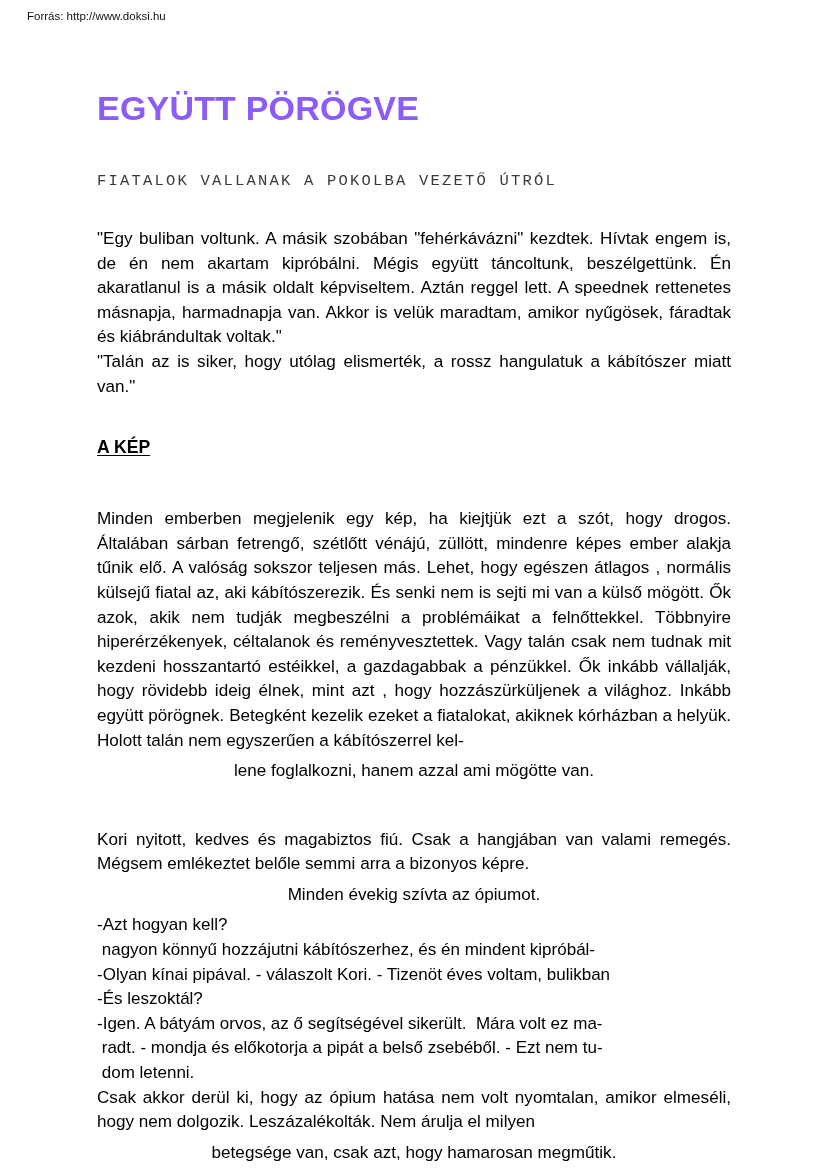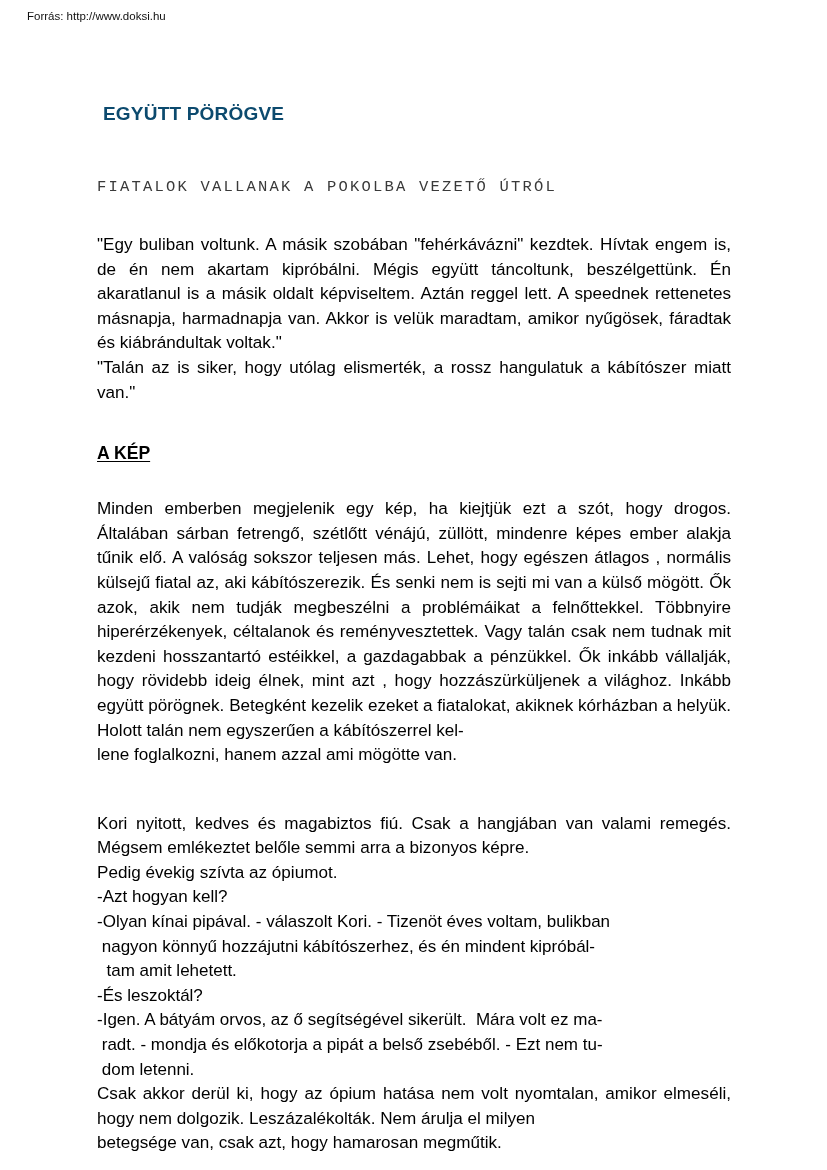--- a/index.html
+++ b/index.html
@@ -40,25 +40,25 @@
   .content {
     position: absolute;
     left: 97px;
     top: 92px;
     width: 634px;
   }
 
   .doc-title {
     font-family: "Liberation Sans", sans-serif;
     font-weight: bold;
-    font-size: 19px;
+    font-size: 34px;
     line-height: 32px;
     letter-spacing: 0.2px;
-    margin: 6px;
-    color: #0c4a6e;
+    margin: 0;
+    color: #8b5cf6;
   }
 
   .doc-subtitle {
     font-family: "Liberation Mono", "DejaVu Sans Mono", monospace;
     font-size: 15.5px;
     line-height: 20px;
     letter-spacing: 2.2px;
     color: #3a3a3a;
     margin: 47px 0 17px 0;
     white-space: pre;
@@ -78,27 +78,27 @@
 
   .section-head {
     margin: 37px 0 8px 0;
     font-size: 17.6px;
     line-height: 22px;
     font-weight: bold;
     text-decoration: underline;
     text-underline-offset: 2px;
   }
 
-  p.body-block { margin-top: 33px; }
+  p.body-block { margin-top: 49px; }
 
   .plain-line {
-    margin: 0;
+    margin: 6px;
     font-size: 17.1px;
     line-height: 24.6px;
-    text-align: left;
+    text-align: center;
     white-space: pre-wrap;
   }
 
   .dialogue {
     margin: 0;
     font-size: 17px;
     line-height: 24.6px;
     text-align: left;
     white-space: pre-wrap;
   }
@@ -123,26 +123,25 @@
     <p class="para">"Talán az is siker, hogy utólag elismerték, a rossz hangulatuk a kábítószer miatt van."</p>
 
     <h2 class="section-head">A KÉP</h2>
 
     <p class="para body-block">Minden emberben megjelenik egy kép, ha kiejtjük ezt a szót, hogy drogos. Általában sárban fetrengő, szétlőtt vénájú, züllött, mindenre képes ember alakja tűnik elő. A valóság sokszor teljesen más. Lehet, hogy egészen átlagos , normális külsejű fiatal az, aki kábítószerezik. És senki nem is sejti mi van a külső mögött. Ők azok, akik nem tudják megbeszélni a problémáikat a felnőttekkel. Többnyire hiperérzékenyek, céltalanok és reményvesztettek. Vagy talán csak nem tudnak mit kezdeni hosszantartó estéikkel, a gazdagabbak a pénzükkel. Ők inkább vállalják, hogy rövidebb ideig élnek, mint azt , hogy hozzászürküljenek a világhoz. Inkább együtt pörögnek. Betegként kezelik ezeket a fiatalokat, akiknek kórházban a helyük. Holott talán nem egyszerűen a kábítószerrel kel-</p>
 
     <p class="plain-line">lene foglalkozni, hanem azzal ami mögötte van.</p>
 
     <p class="para kori-block">Kori nyitott, kedves és magabiztos fiú. Csak a hangjában van valami remegés. Mégsem emlékeztet belőle semmi arra a bizonyos képre.</p>
 
-    <p class="plain-line">Pedig évekig szívta az ópiumot.</p>
+    <p class="plain-line">Minden évekig szívta az ópiumot.</p>
 
     <p class="dialogue">-Azt hogyan kell?</p>
+    <p class="dialogue"> nagyon könnyű hozzájutni kábítószerhez, és én mindent kipróbál-</p>
     <p class="dialogue">-Olyan kínai pipával. - válaszolt Kori. - Tizenöt éves voltam, bulikban</p>
-    <p class="dialogue"> nagyon könnyű hozzájutni kábítószerhez, és én mindent kipróbál-</p>
-    <p class="dialogue">  tam amit lehetett.</p>
     <p class="dialogue">-És leszoktál?</p>
     <p class="dialogue">-Igen. A bátyám orvos, az ő segítségével sikerült.  Mára volt ez ma-</p>
     <p class="dialogue"> radt. - mondja és előkotorja a pipát a belső zsebéből. - Ezt nem tu-</p>
     <p class="dialogue"> dom letenni.</p>
 
     <p class="para">Csak akkor derül ki, hogy az ópium hatása nem volt nyomtalan, amikor elmeséli, hogy nem dolgozik. Leszázalékolták. Nem árulja el milyen</p>
 
     <p class="plain-line">betegsége van, csak azt, hogy hamarosan megműtik.</p>
 
   </div>

